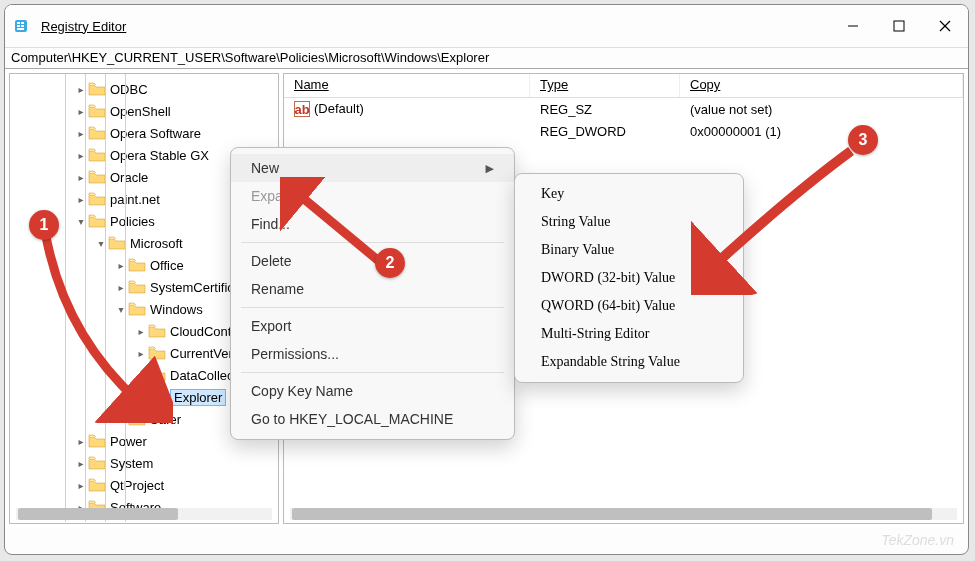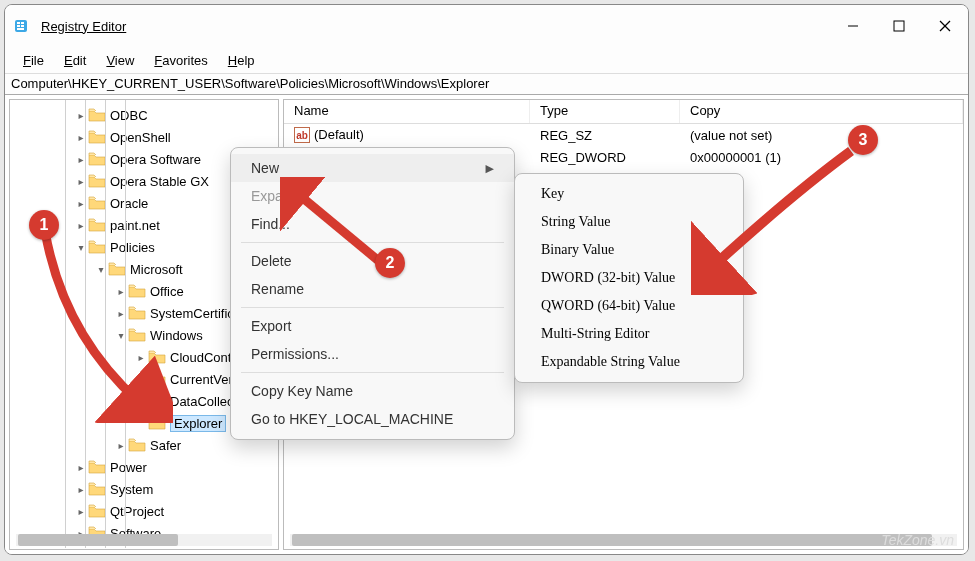--- a/index.html
+++ b/index.html
@@ -31,24 +31,24 @@
 .trow .ind { display: inline-block; }
 .trow .chev { width: 14px; display: inline-block; text-align: center; color: #666; font-size: 10px; }
 .trow .folder { width: 18px; height: 14px; margin-right: 4px; display:inline-block; }
 .trow .label { padding-right: 6px; }
 .trow.selected .label { background: #cde8ff; border: 1px solid #7ab8e8; padding: 0 3px; }
 
 .vl { position:absolute; top:0; bottom:0; width:1px; background:#d0d0d0; }
 
 
 .listhdr { display: flex; height: 24px; border-bottom: 1px solid #ddd; font-size: 13px; color:#000; }
-.listhdr .col { padding: 3px 10px; border-right: 1px solid #eee; }
+.listhdr .col { padding: 3px 10px; border-right: 1px solid #eee; text-decoration: underline; }
 .listrow { display: flex; height: 22px; align-items: center; font-size: 13px; color:#000; }
 .listrow .cell { padding: 0 10px; }
-.valicon { width:16px; height:16px; border:1px solid #c06a4a; background:#fff; display:inline-flex; align-items:center; justify-content:center; font-size:10px; color:#c0392b; font-weight:bold; margin-right:4px; vertical-align:middle; }
+.valicon { width:16px; height:16px; border:1px solid #c06a4a; background:#fff; display:inline-flex; align-items:center; justify-content:center; font-size:13px; color:#c0392b; font-weight:bold; margin-right:4px; vertical-align:middle; }
 
 
 .ctxmenu { position: absolute; background: #f8f8f8; border: 1px solid #bbb; border-radius: 8px; box-shadow: 0 8px 20px rgba(0,0,0,0.18); padding: 6px 0; font-size: 14px; color:#333; z-index:50; }
 .ctxmenu .ci { padding: 6px 20px; display:flex; align-items:center; justify-content:space-between; }
 .ctxmenu .ci.disabled { color:#999; }
 .ctxmenu .ci.hover { background:#eeeeee; }
 .ctxmenu .sep { height:1px; background:#ddd; margin:4px 10px; }
 .ctxmenu .arrow { font-size:11px; color:#555; margin-left:30px; }
 
 .submenu { position:absolute; background:#f8f8f8; border:1px solid #bbb; border-radius:8px; box-shadow:0 8px 20px rgba(0,0,0,0.18); padding:6px 0; font-size:14px; z-index:51; }
@@ -95,27 +95,20 @@
         </svg>
       </div>
     <div class="wbtn close">
         <svg width="12" height="12">
           <line x1="1" y1="1" x2="11" y2="11" stroke="#000" stroke-width="1.3"></line>
           <line x1="11" y1="1" x2="1" y2="11" stroke="#000" stroke-width="1.3"></line>
         </svg>
       </div>
   </div>
 
-  <div class="menubar">
-    <span class="mitem"><u>F</u><span>ile</span></span>
-    <span class="mitem"><u>E</u>dit</span>
-    <span class="mitem"><u>V</u>iew</span>
-    <span class="mitem"><u>F</u>avorites</span>
-    <span class="mitem"><u>H</u>elp</span>
-  </div>
 
   <div class="addressbar">Computer\HKEY_CURRENT_USER\Software\Policies\Microsoft\Windows\Explorer</div>
 
   <div class="body">
 
     <div class="treepane">
       <div class="tree" id="tree">
           <div class="vl" style="left: 55px;"></div>
           <div class="vl" style="left: 75px;"></div>
           <div class="vl" style="left: 95px;"></div>

